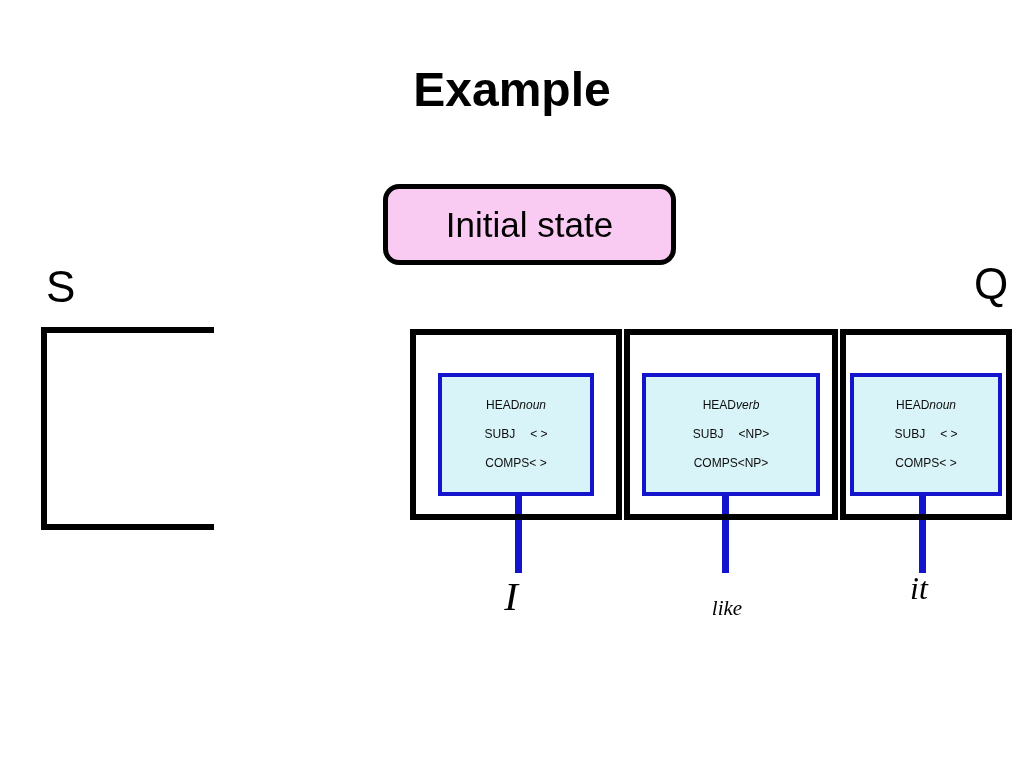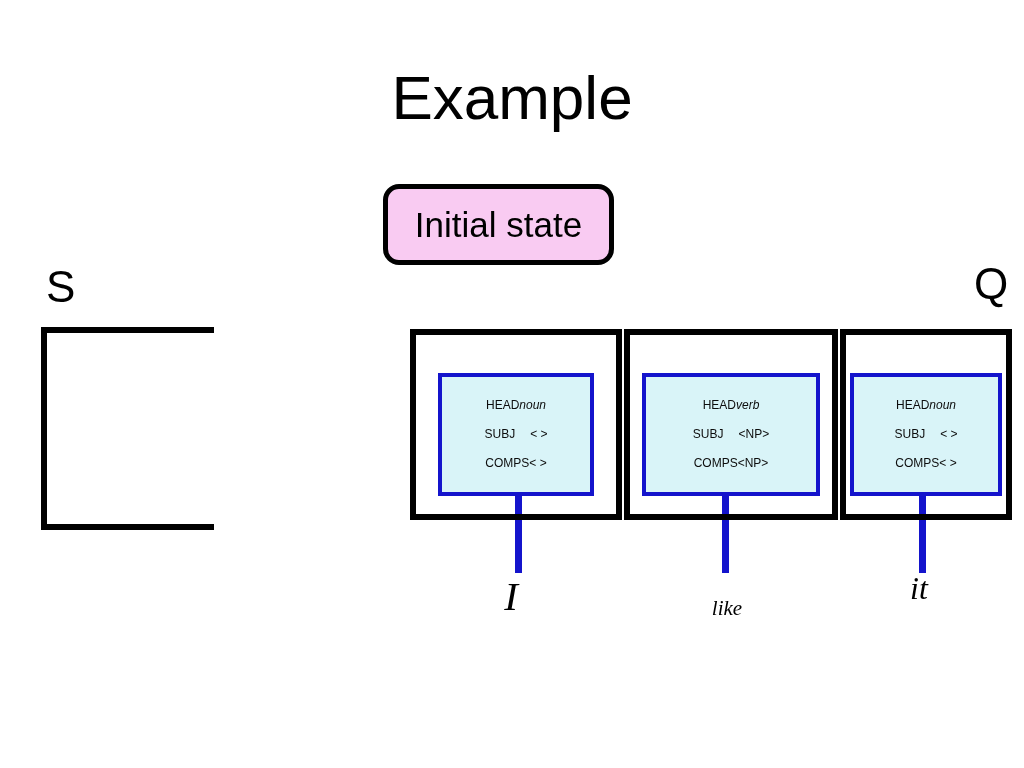--- a/index.html
+++ b/index.html
@@ -10,29 +10,30 @@
     overflow: hidden;
     font-family: "Liberation Sans", sans-serif;
     color: #000;
   }
   .abs { position: absolute; }
 
   
   .slide-title {
     left: 0; right: 0; top: 62px;
     text-align: center;
-    font-size: 62px;
+    font-size: 48px;
     letter-spacing: 0px;
     color: #000;
+    font-weight: bold;
   }
 
   
   .badge {
     left: 383px; top: 184px;
-    width: 231px; height: 81px;
+    width: 293px; height: 81px;
     box-sizing: border-box;
     background: #f9cbf2;
     border: 5px solid #000;
     border-radius: 16px;
     display: flex; align-items: center; justify-content: center;
     font-size: 35px;
   }
 
   
   .s-label { left: 46px;  top: 262px; font-size: 44px; }

